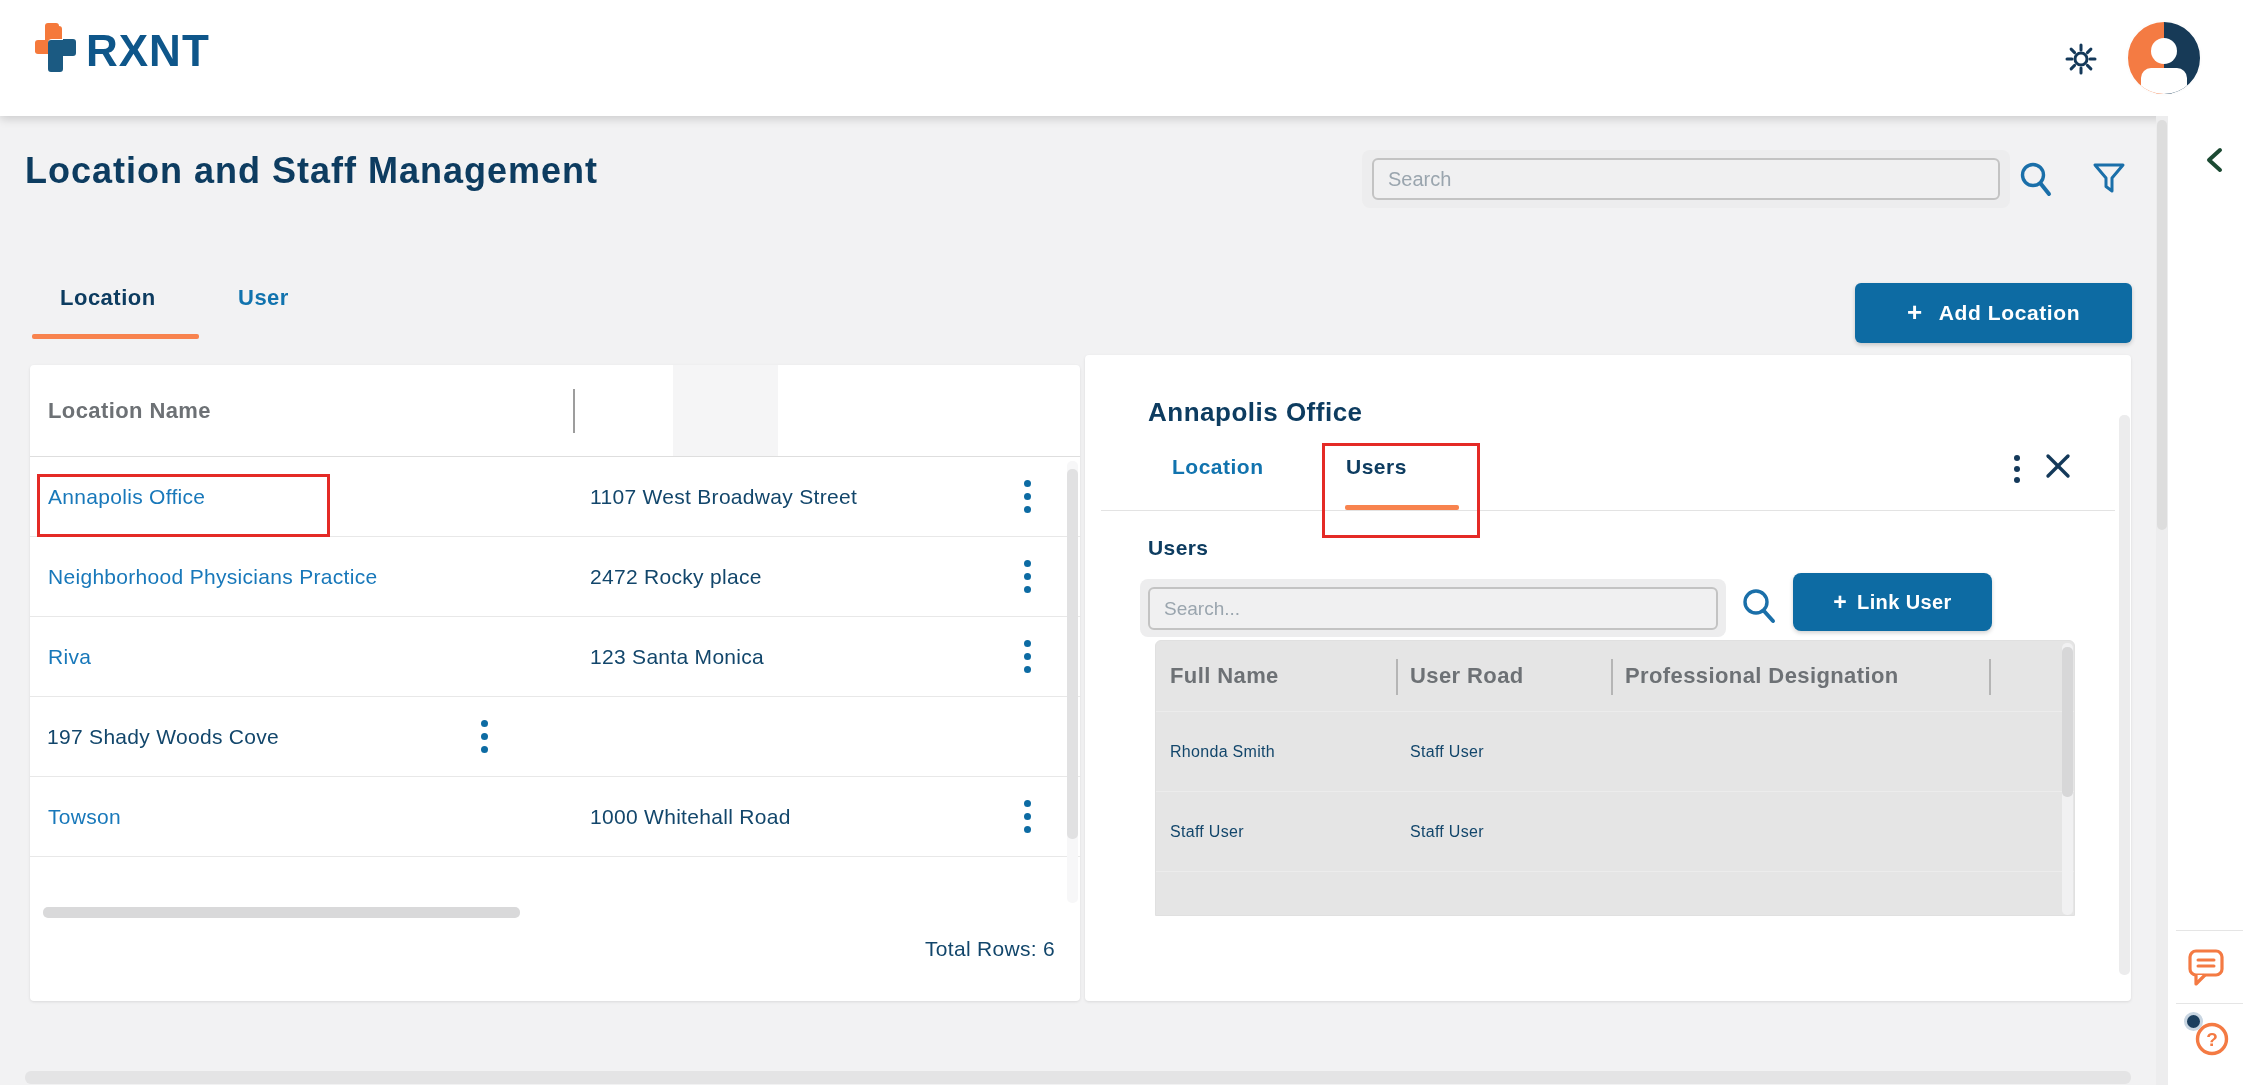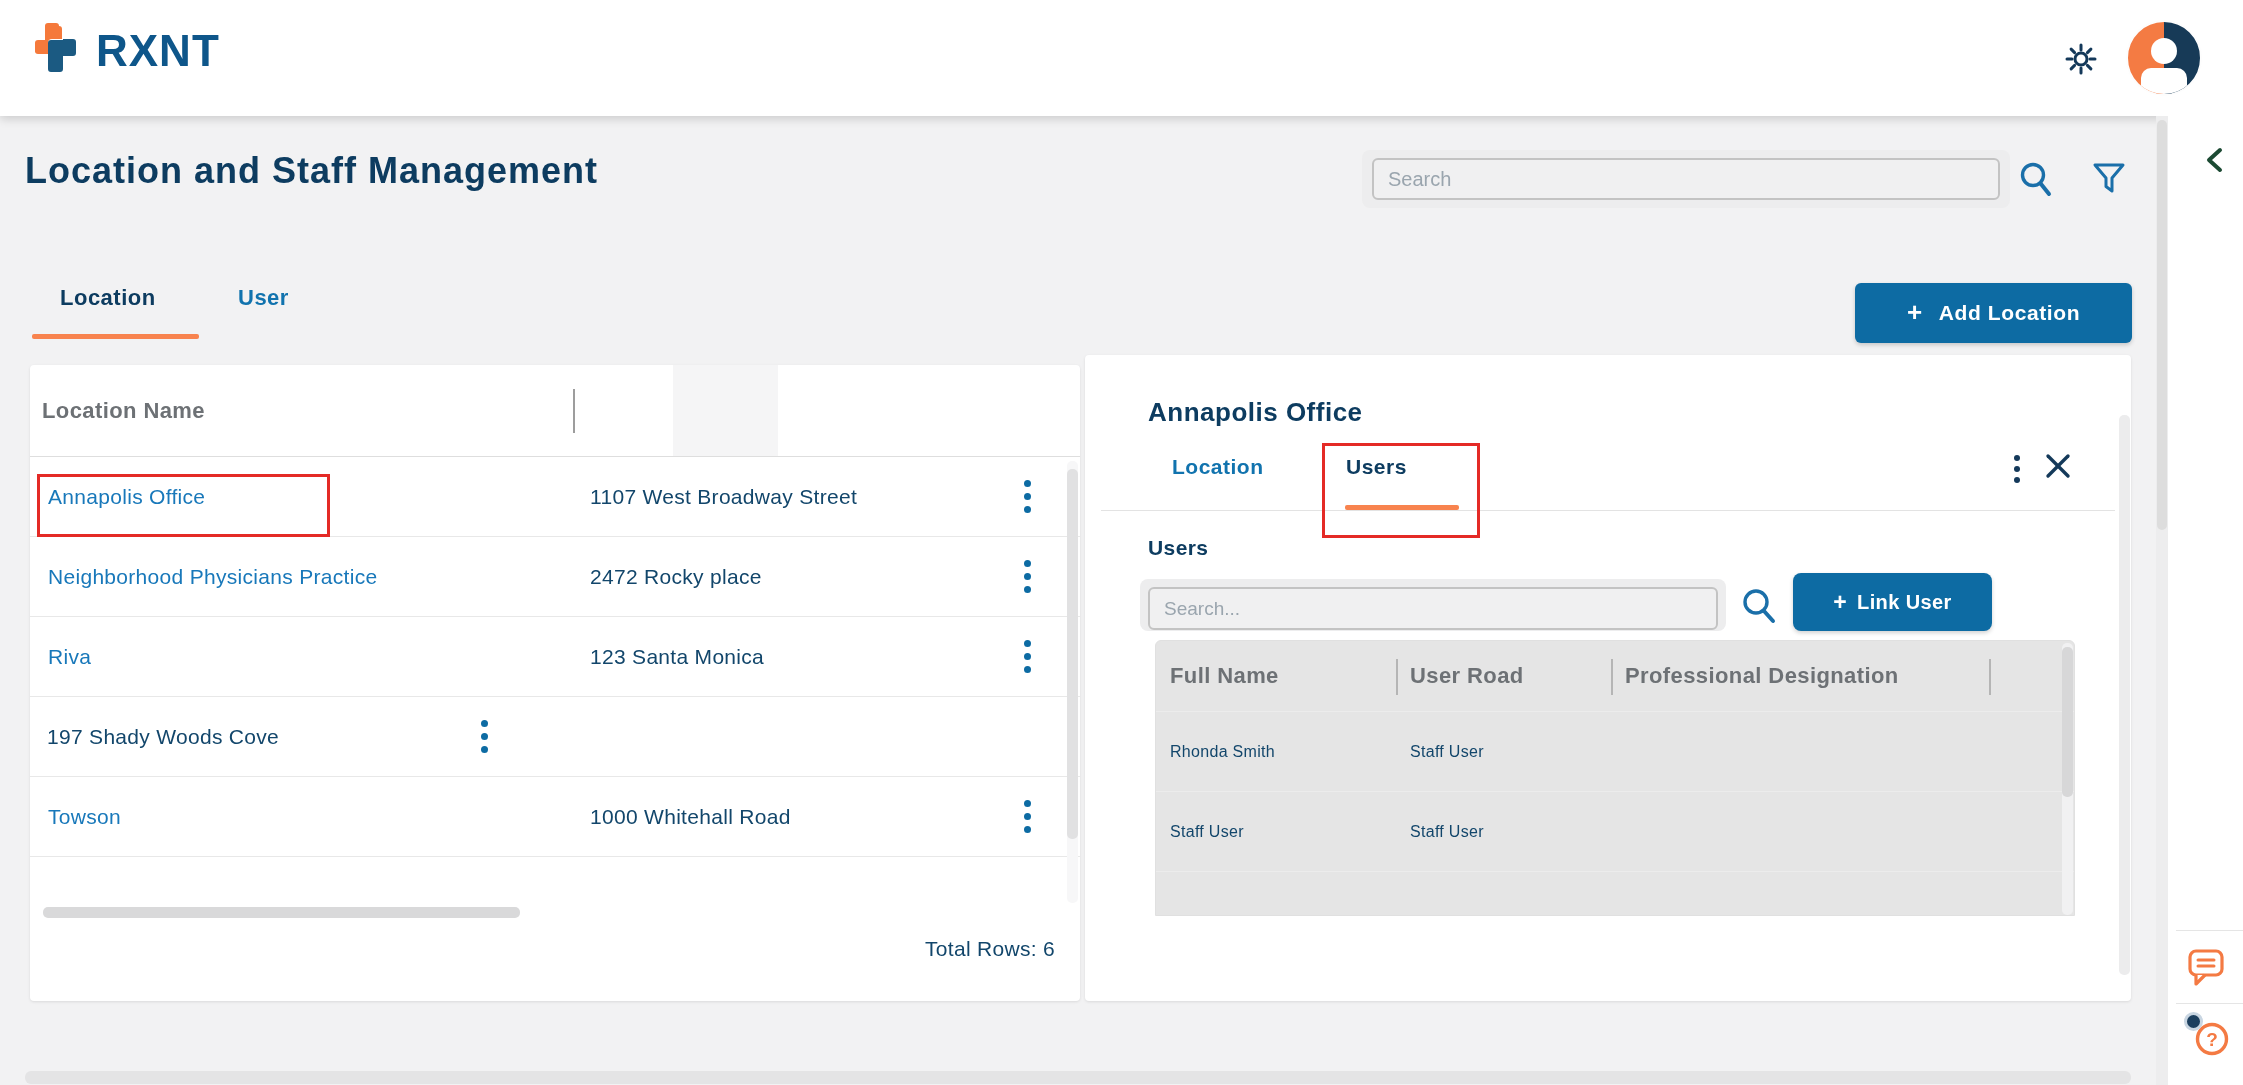--- a/index.html
+++ b/index.html
@@ -2,21 +2,21 @@
 <html><head>
 <meta charset="utf-8">
 <style>
   * { margin:0; padding:0; box-sizing:border-box; }
   html,body { width:2243px; height:1085px; overflow:hidden; }
   body { font-family:"Liberation Sans", sans-serif; background:#f2f2f3; position:relative; }
 
   
   .header { position:absolute; left:0; top:0; width:2243px; height:116px; background:#ffffff;
             box-shadow:0 3px 9px rgba(0,0,0,0.16); z-index:40; }
-  .logo { position:absolute; left:28px; top:22px; display:flex; align-items:center; gap:10px; }
+  .logo { position:absolute; left:28px; top:22px; display:flex; align-items:center; }
   .logo-text { font-size:44px; font-weight:bold; letter-spacing:1px; color:#0e568a; }
   .gear { position:absolute; left:2062px; top:40px; width:38px; height:38px; cursor:pointer; }
   .avatar { position:absolute; left:2126px; top:20px; width:76px; height:76px; border-radius:50%;
             background:linear-gradient(90deg,#f47b43 0 50%,#173a57 50% 100%);
             overflow:hidden; border:2px solid #fdfdfd; cursor:pointer; }
   .avatar .head { position:absolute; left:50%; top:16px; width:26px; height:26px; margin-left:-13px;
                   background:#fff; border-radius:50%; }
   .avatar .bodyshape { position:absolute; left:50%; top:46px; width:46px; height:30px; margin-left:-23px;
                   background:#fff; border-radius:10px 10px 2px 2px; }
 
@@ -45,21 +45,21 @@
              justify-content:center; gap:16px; font-family:"Liberation Sans", sans-serif;
              box-shadow:0 2px 4px rgba(0,0,0,0.18); }
   .add-btn .plus { font-size:26px; font-weight:bold; margin-top:-2px; }
 
   
   .left-card { position:absolute; left:30px; top:365px; width:1050px; height:636px; background:#fff;
                border-radius:4px; box-shadow:0 1px 3px rgba(0,0,0,0.10); }
   .lheader { display:flex; height:92px; border-bottom:1px solid #dedede; position:relative; }
   .lh-cell { font-size:22px; font-weight:bold; color:#6d7175; letter-spacing:0.4px;
              display:flex; align-items:center; }
-  .lh-1 { width:643px; padding-left:12px; border-right:1px solid #b9b9b9; }
+  .lh-1 { width:643px; padding-left:18px; border-right:1px solid #b9b9b9; }
   .lh-1 { border-right:none; }
   .lh-div { position:absolute; left:543px; top:24px; width:2px; height:44px; background:#9d9d9d; }
   .lh-2 { width:402px; padding-left:17px; }
   .lh-3 { width:105px; background:#f5f5f6; }
   .lbody { height:450px; overflow:hidden; }
   .lrow { display:flex; height:80px; border-bottom:1px solid #e8e8e8; align-items:center; background:#fff; }
   .lc { font-size:21px; letter-spacing:0.3px; }
   .lc.name { width:543px; padding-left:18px; }
   .lc.name span { color:#1878ba; cursor:pointer; }
   .lc.addr { width:402px; padding-left:17px; color:#12466b; }
@@ -89,21 +89,21 @@
   .d-tab.active { left:261px; color:#0d3c60; }
   .d-underline { position:absolute; left:260px; top:150px; width:114px; height:5px;
                  background:#f8834e; border-radius:2px; }
   .d-divider { position:absolute; left:16px; top:155px; width:1014px; height:1px; background:#e3e3e3; }
   .red-box-users { position:absolute; left:237px; top:88px; width:158px; height:95px;
                    border:3px solid #e42a26; z-index:5; pointer-events:none; }
   .d-kebab { position:absolute; left:925px; top:96px; }
   .d-close { position:absolute; left:958px; top:96px; width:30px; height:30px; cursor:pointer; }
   .users-label { position:absolute; left:63px; top:181px; font-size:21px; font-weight:bold;
                  letter-spacing:0.4px; color:#0d3c60; }
-  .d-search-wrap { position:absolute; left:55px; top:224px; width:586px; height:52px;
+  .d-search-wrap { position:absolute; left:55px; top:224px; width:586px; height:58px;
                    background:#ededee; border-radius:8px; }
   .d-search-wrap input { position:absolute; left:8px; top:8px; width:570px; height:43px;
                    background:#f0f0f1; border:2px solid #c3c3c3; border-radius:6px; font-size:19px;
                    color:#4a5a66; padding:0 14px; outline:none; font-family:"Liberation Sans", sans-serif; }
   .d-search-wrap input::placeholder { color:#9aa5ae; }
   .d-search-icon { position:absolute; left:655px; top:232px; width:38px; height:38px; cursor:pointer; }
   .link-btn { position:absolute; left:708px; top:218px; width:199px; height:58px; background:#0d6ba3;
               border:none; border-radius:8px; color:#fff; font-size:20px; font-weight:bold;
               letter-spacing:0.4px; cursor:pointer; display:flex; align-items:center; justify-content:center;
               gap:10px; font-family:"Liberation Sans", sans-serif; box-shadow:0 2px 4px rgba(0,0,0,0.18); }

